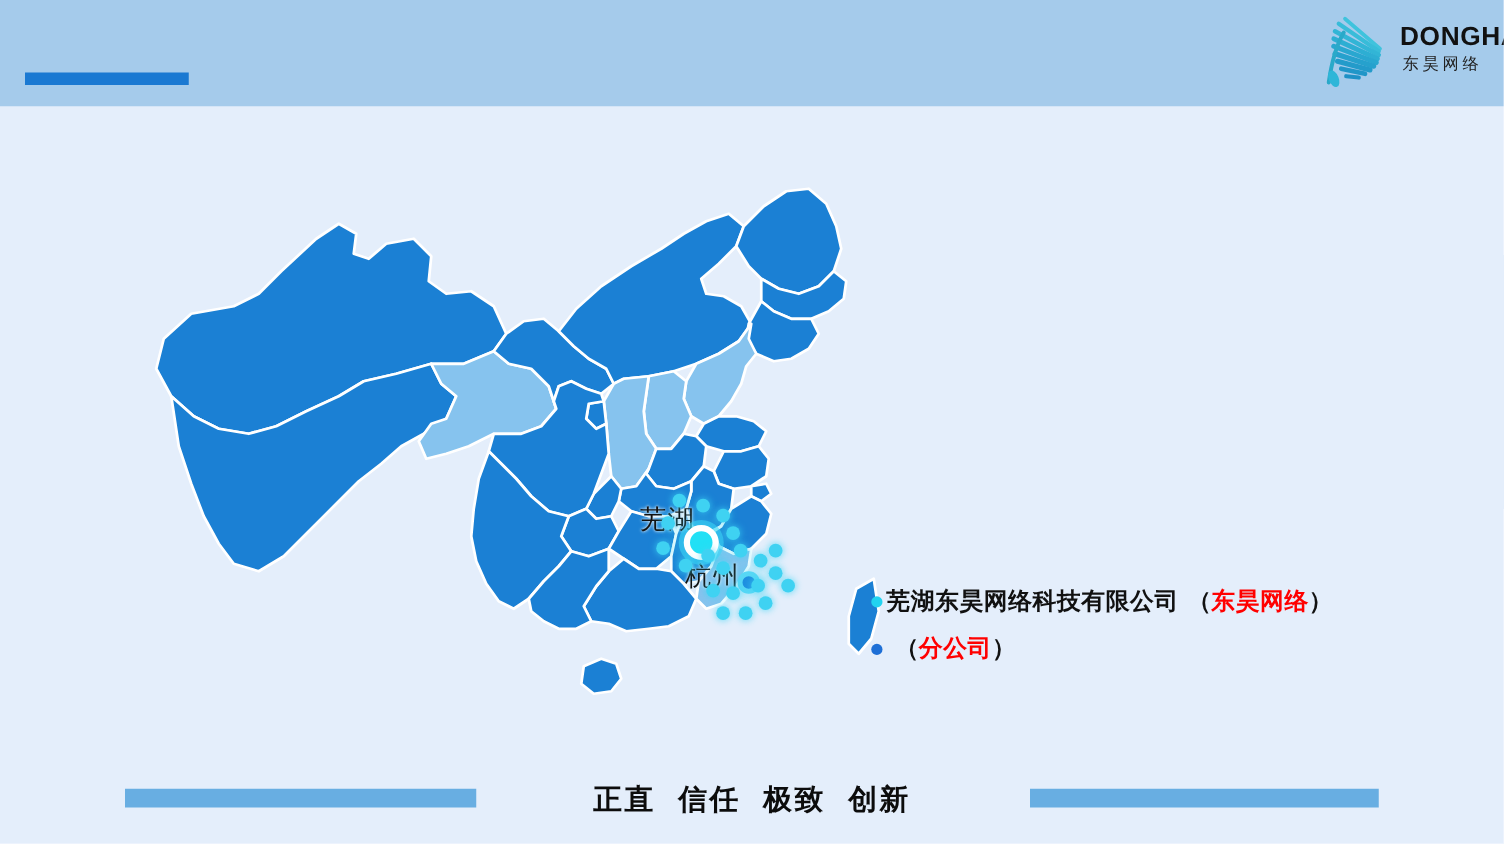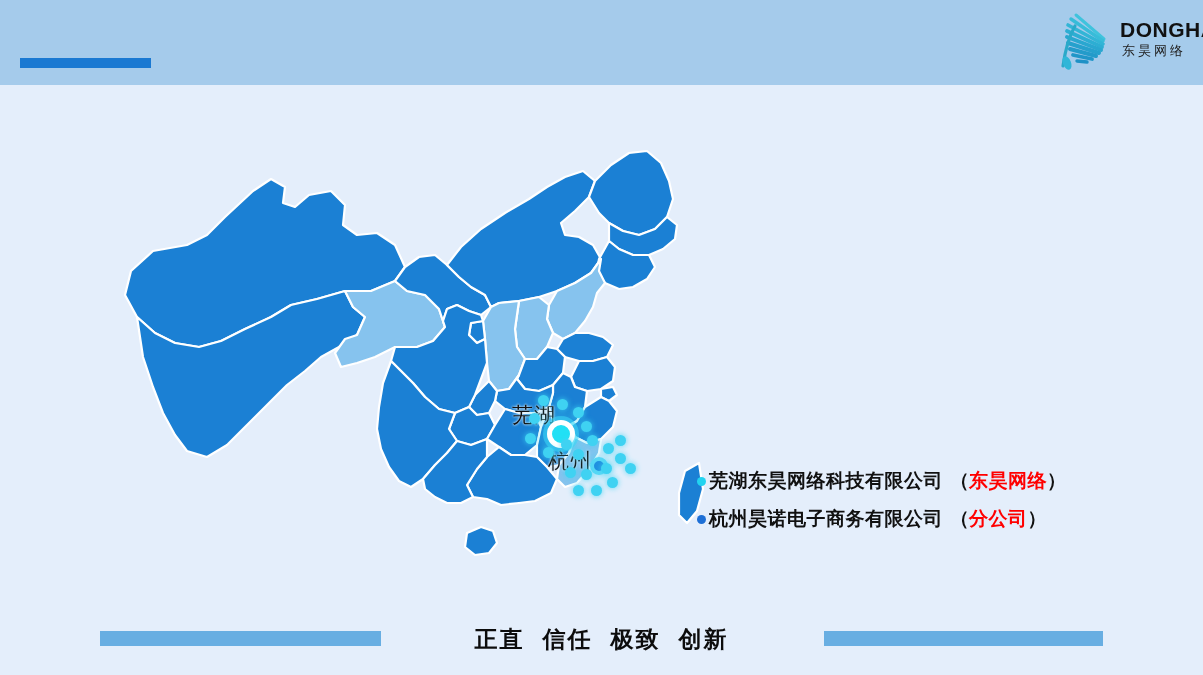--- a/index.html
+++ b/index.html
@@ -336,21 +336,20 @@
       <span class="legend-dot cyan"></span>
       <span class="legend-text">芜湖东昊网络科技有限公司</span>
       <span class="legend-gap"></span>
       <span class="legend-paren">（</span>
       <span class="legend-tag">东昊网络</span>
       <span class="legend-paren">）</span>
     </div>
 
     <div class="legend-row">
       <span class="legend-dot blue"></span>
-      <span class="legend-text">杭州昊诺电子商务有限公司</span>
       <span class="legend-gap"></span>
       <span class="legend-paren">（</span>
       <span class="legend-tag">分公司</span>
       <span class="legend-paren">）</span>
     </div>
 
 
   </div>
 
   <div id="footer-bar-left"></div>

